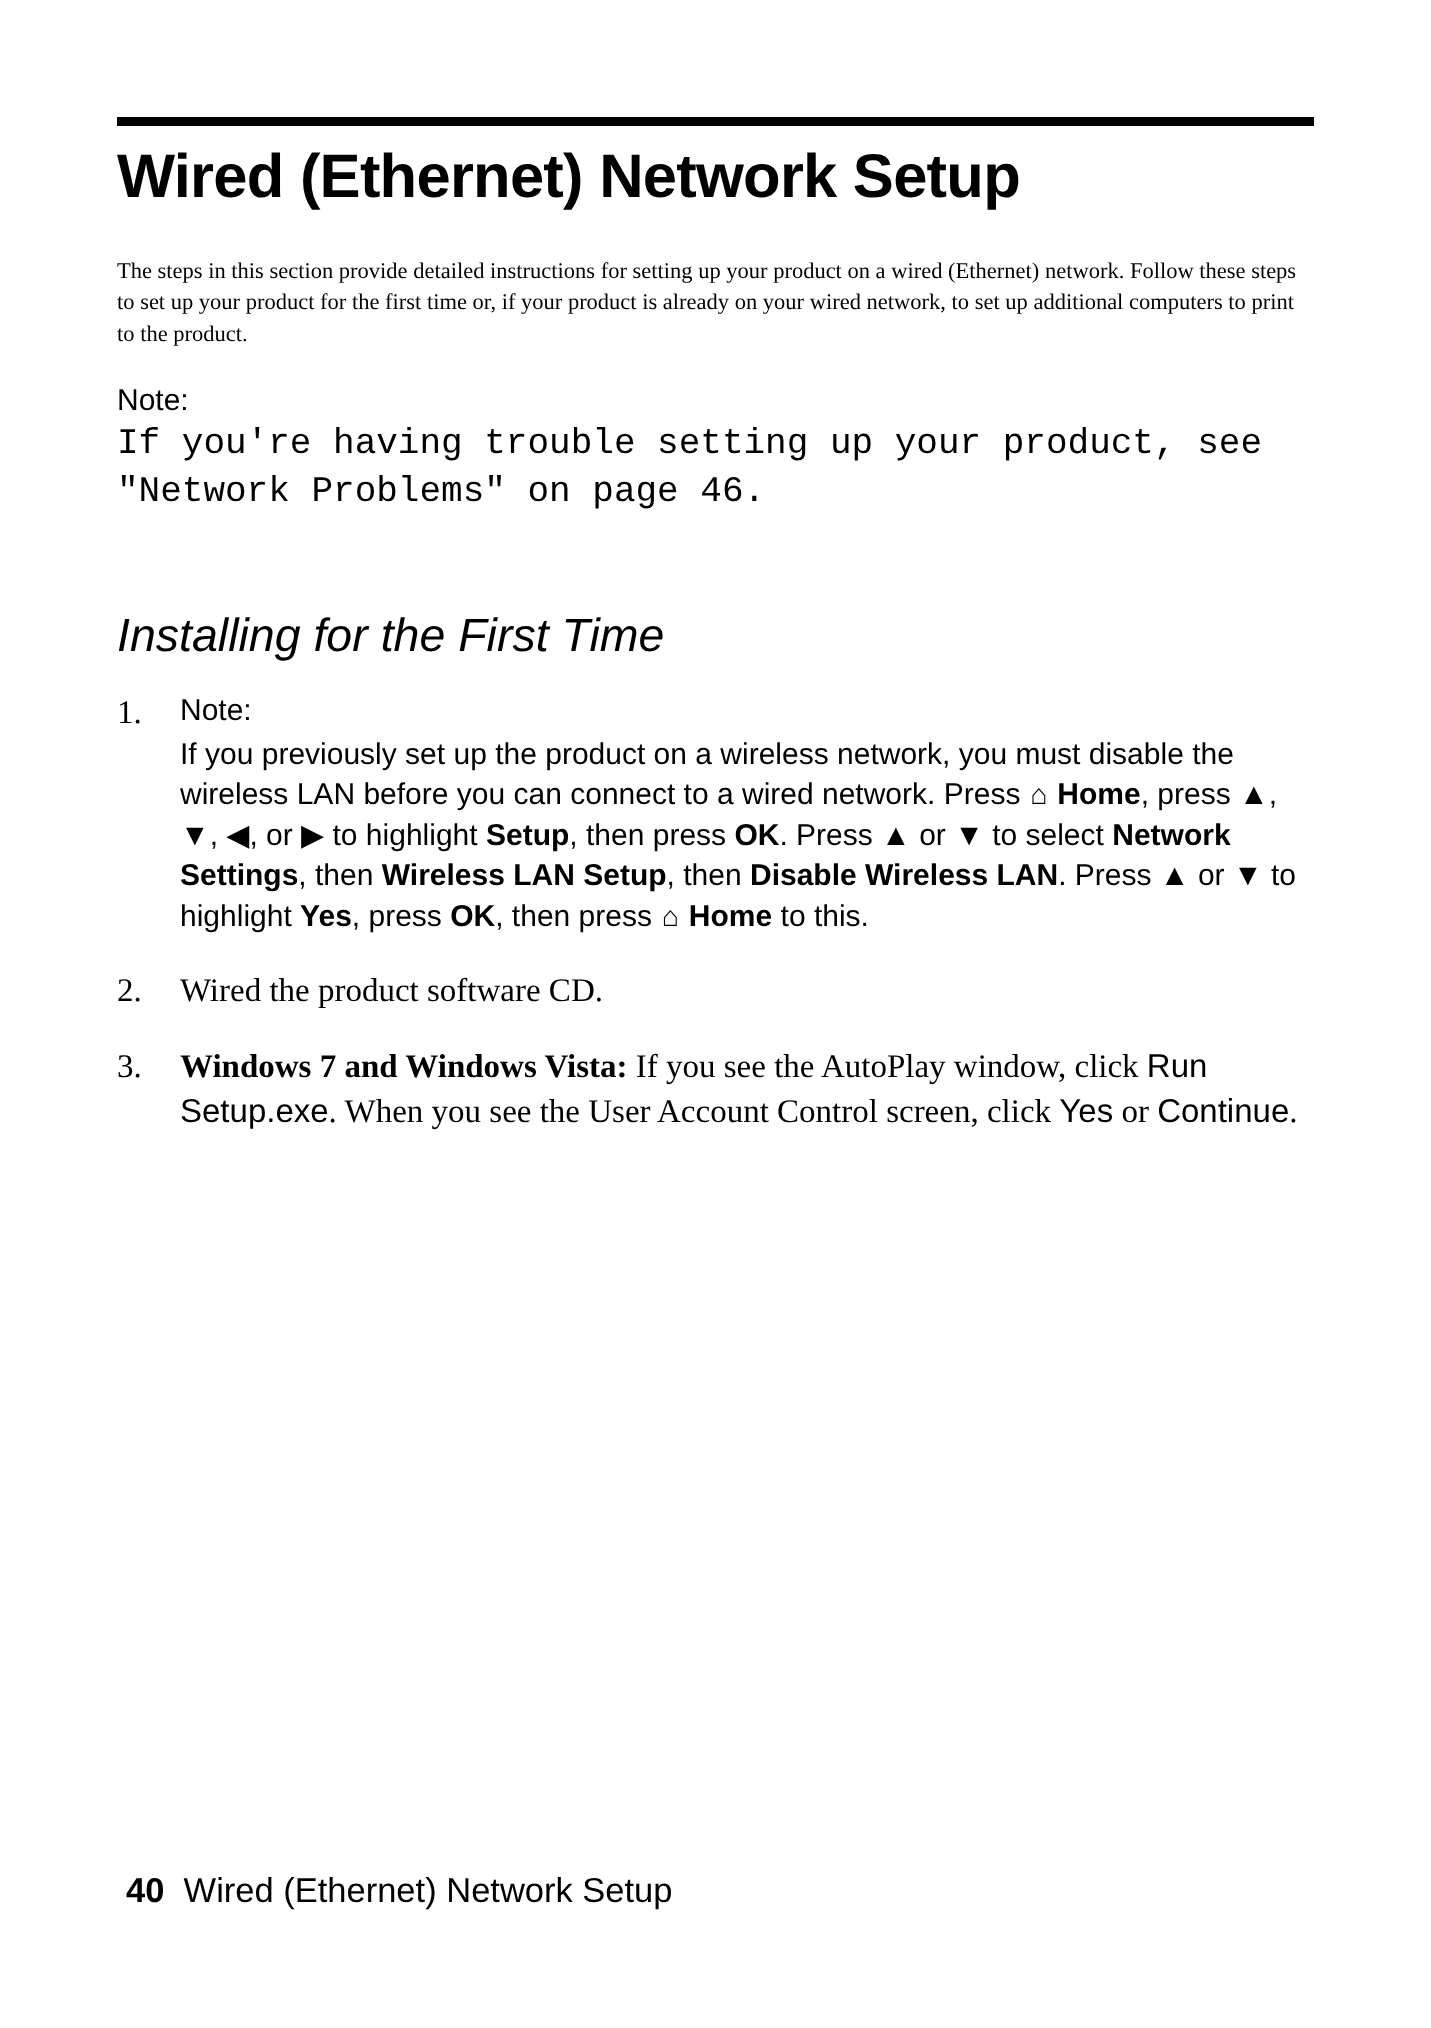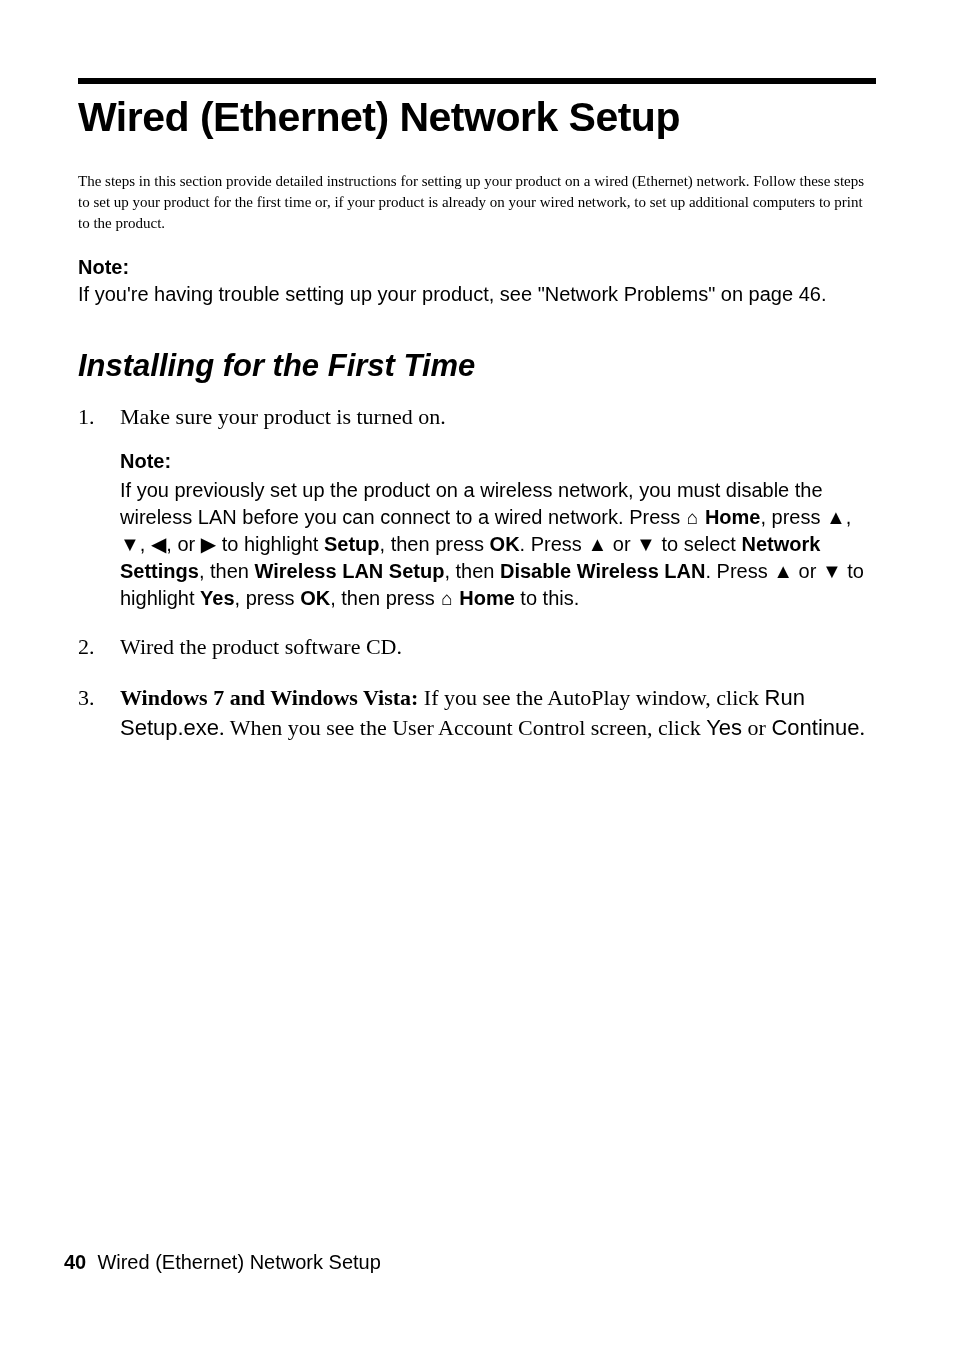--- a/index.html
+++ b/index.html
@@ -23,33 +23,33 @@
       margin-bottom: 30px;
       letter-spacing: -0.5px;
     }
     .intro {
       font-size: 15px;
       line-height: 1.4;
       margin-bottom: 22px;
     }
     .note-heading {
       font-family: Arial, Helvetica, sans-serif;
-      font-weight: bold;
+      font-weight: normal;
       font-size: 20px;
       margin-bottom: 2px;
     }
     .note-text {
-      font-family: Liberation Sans, sans-serif;
-      font-size: 20px;
+      font-family: Liberation Mono, monospace;
+      font-size: 24px;
       line-height: 1.35;
-      margin-bottom: 40px;
+      margin-bottom: 60px;
     }
     .section-title {
       font-family: Arial, Helvetica, sans-serif;
-      font-weight: bold;
+      font-weight: normal;
       font-style: italic;
       font-size: 31px;
       margin-bottom: 18px;
     }
     ol.steps {
       list-style: none;
       counter-reset: step;
       font-size: 22px;
     }
     ol.steps > li {
@@ -106,23 +106,23 @@
     }
     .home-icon {
       display: inline-block;
       font-size: 19px;
       vertical-align: 0;
       margin: 0 1px;
     }
     .footer {
       position: absolute;
       bottom: 78px;
-      left: 64px;
+      left: 84px;
       font-family: Arial, Helvetica, sans-serif;
-      font-size: 20px;
+      font-size: 23px;
     }
     .footer .pagenum {
       font-weight: bold;
     }
   </style>
 </head>
 <body>
 
 <div class="rule"></div>
 <h1 class="page-title">Wired (Ethernet) Network Setup</h1>
@@ -130,21 +130,20 @@
 <p class="intro">The steps in this section provide detailed instructions for setting up your product on a wired (Ethernet) network. Follow these steps to set up your product for the first time or, if your product is already on your wired network, to set up additional computers to print to the product.</p>
 
 <div class="note-heading">Note:</div>
 <div class="note-text">If you're having trouble setting up your product, see "Network Problems" on page 46.</div>
 
 <h2 class="section-title">Installing for the First Time</h2>
 
 <ol class="steps">
 
   <li>
-    <div class="step-body">Make sure your product is turned on.</div>
     <div class="sub-note">
       <div class="note-heading">Note:</div>
       <div class="sub-note-text">
         <span>If you previously set up the product on a wireless network, you must disable the wireless LAN before you can connect to a wired network. Press </span><span class="home-icon">⌂</span>
         <span class="sans-bold">Home</span><span>, press ▲, ▼, ◀, or  ▶ to highlight </span><span class="sans-bold">Setup</span><span>, then press </span><span class="sans-bold">OK</span><span>. Press ▲ or ▼ to select </span><span class="sans-bold">Network Settings</span><span>, then </span><span class="sans-bold">Wireless LAN Setup</span><span>, then </span><span class="sans-bold">Disable Wireless LAN</span><span>. Press ▲ or ▼ to highlight </span><span class="sans-bold">Yes</span><span>, press </span><span class="sans-bold">OK</span><span>, then press </span><span class="home-icon">⌂</span>
         <span class="sans-bold">Home</span><span> to this.</span>
       </div>
     </div>
   </li>
 

